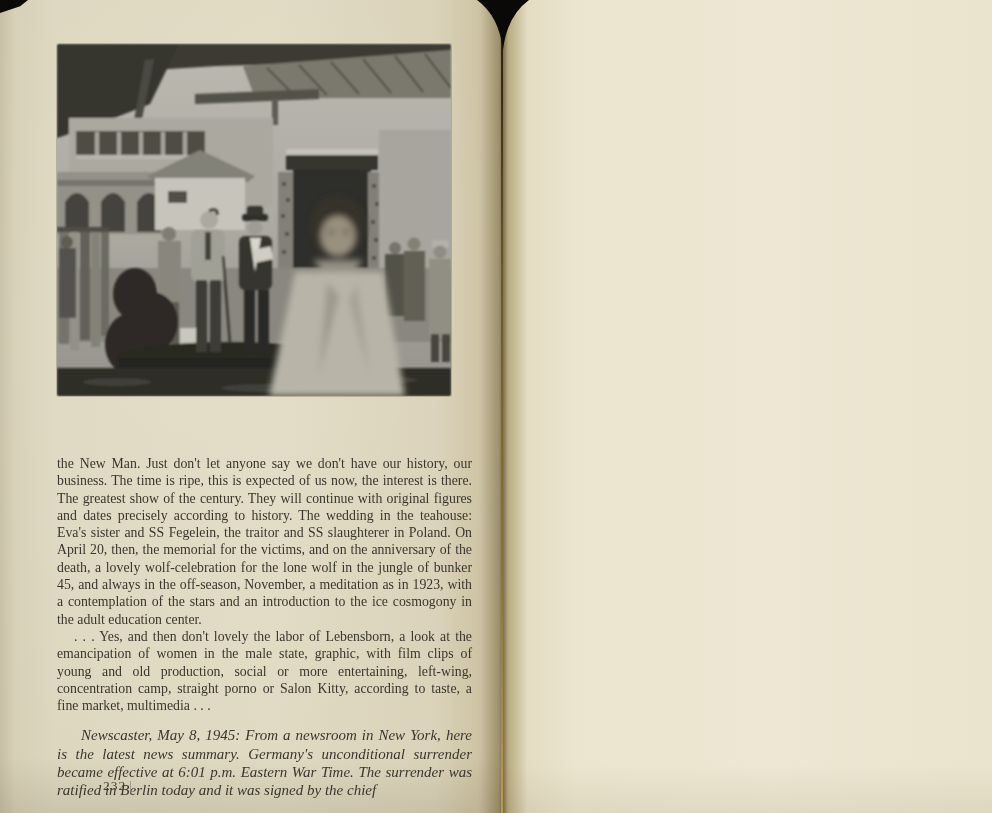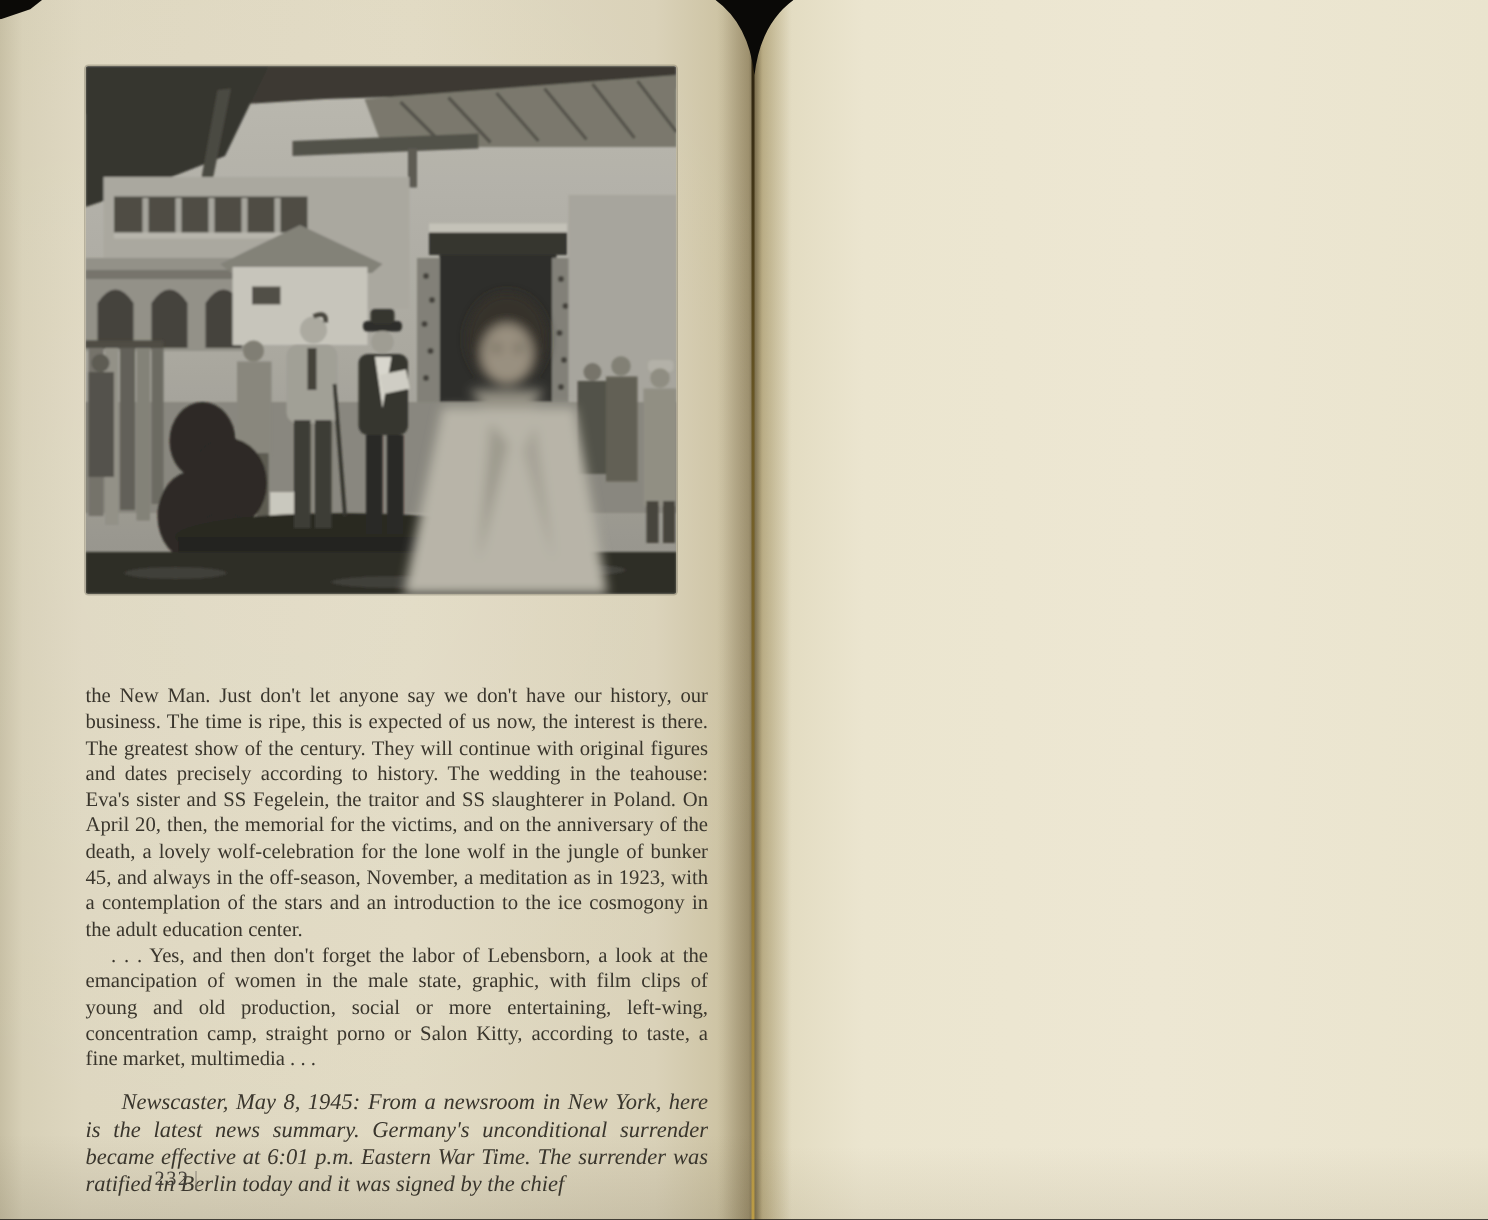--- a/index.html
+++ b/index.html
@@ -227,21 +227,21 @@
           <polygon points="270,238 282,252 262,330" fill="#9a968c"></polygon>
           <polygon points="300,240 292,256 312,330" fill="#a29e94"></polygon>
         </g>
 
         <rect width="394" height="352" fill="#d8cfae" opacity="0.07"></rect>
       </svg>
     </div>
 
     <div class="textcol col-left">
       <p class="body-p">the New Man. Just don't let anyone say we don't have our history, our business. The time is ripe, this is expected of us now, the interest is there. The greatest show of the century. They will continue with original figures and dates precisely according to history. The wedding in the teahouse: Eva's sister and SS Fegelein, the traitor and SS slaughterer in Poland. On April 20, then, the memorial for the victims, and on the anniversary of the death, a lovely wolf-celebration for the lone wolf in the jungle of bunker 45, and always in the off-season, November, a meditation as in 1923, with a contemplation of the stars and an introduction to the ice cosmogony in the adult education center.</p>
-      <p class="body-p ind"><span>. . . Yes, and then don't forget the labor of Lebensborn, a look at the emancipation of women in the male state, graphic, with film clips of young and old production, social or more entertaining, left-wing, concentration camp, straight porno or </span><span class="title-ital">Salon Kitty</span><span>, according to taste, a fine market, multimedia . . .</span></p>
+      <p class="body-p ind"><span>. . . Yes, and then don't lovely the labor of Lebensborn, a look at the emancipation of women in the male state, graphic, with film clips of young and old production, social or more entertaining, left-wing, concentration camp, straight porno or </span><span class="title-ital">Salon Kitty</span><span>, according to taste, a fine market, multimedia . . .</span></p>
       <p class="ital ind2 gap-sm">Newscaster, May 8, 1945: From a newsroom in New York, here is the latest news summary. Germany's unconditional surrender became effective at 6:01 p.m. Eastern War Time. The surrender was ratified in Berlin today and it was signed by the chief</p>
     </div>
 
     <div class="folio folio-left"><span>232</span><span class="bar">|</span></div>
   </div>
 
   <div class="page page-right">
     
 
     

